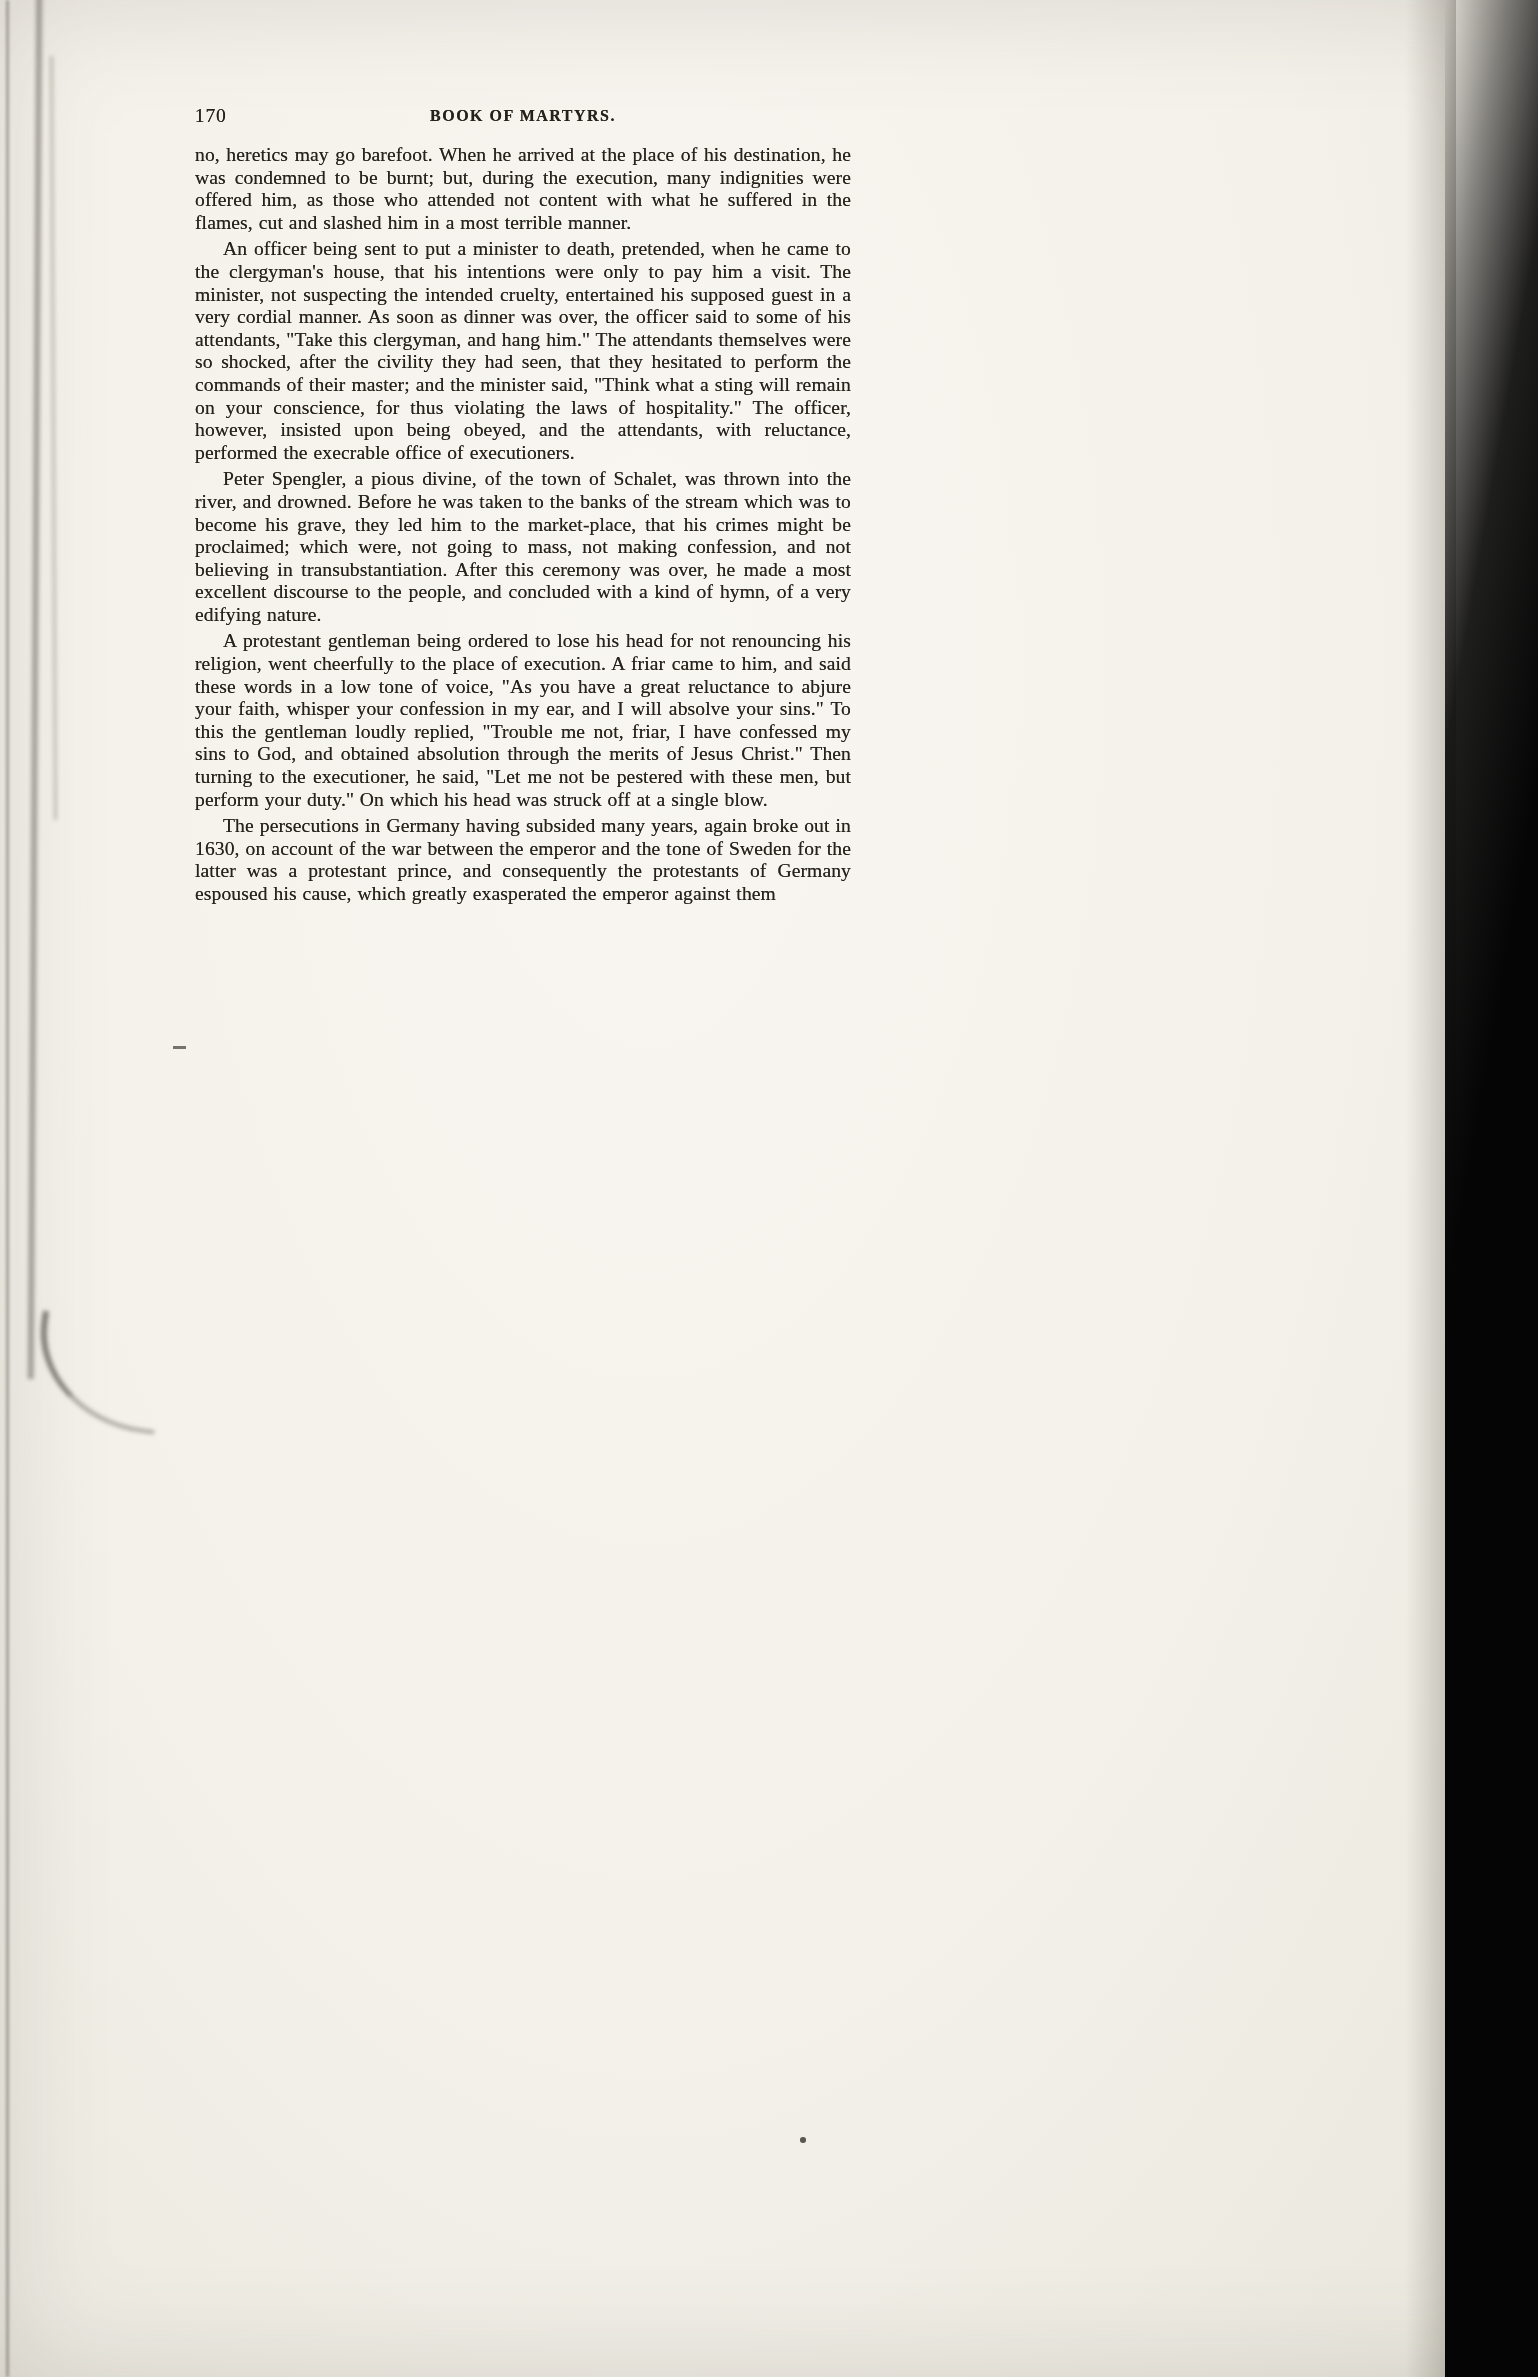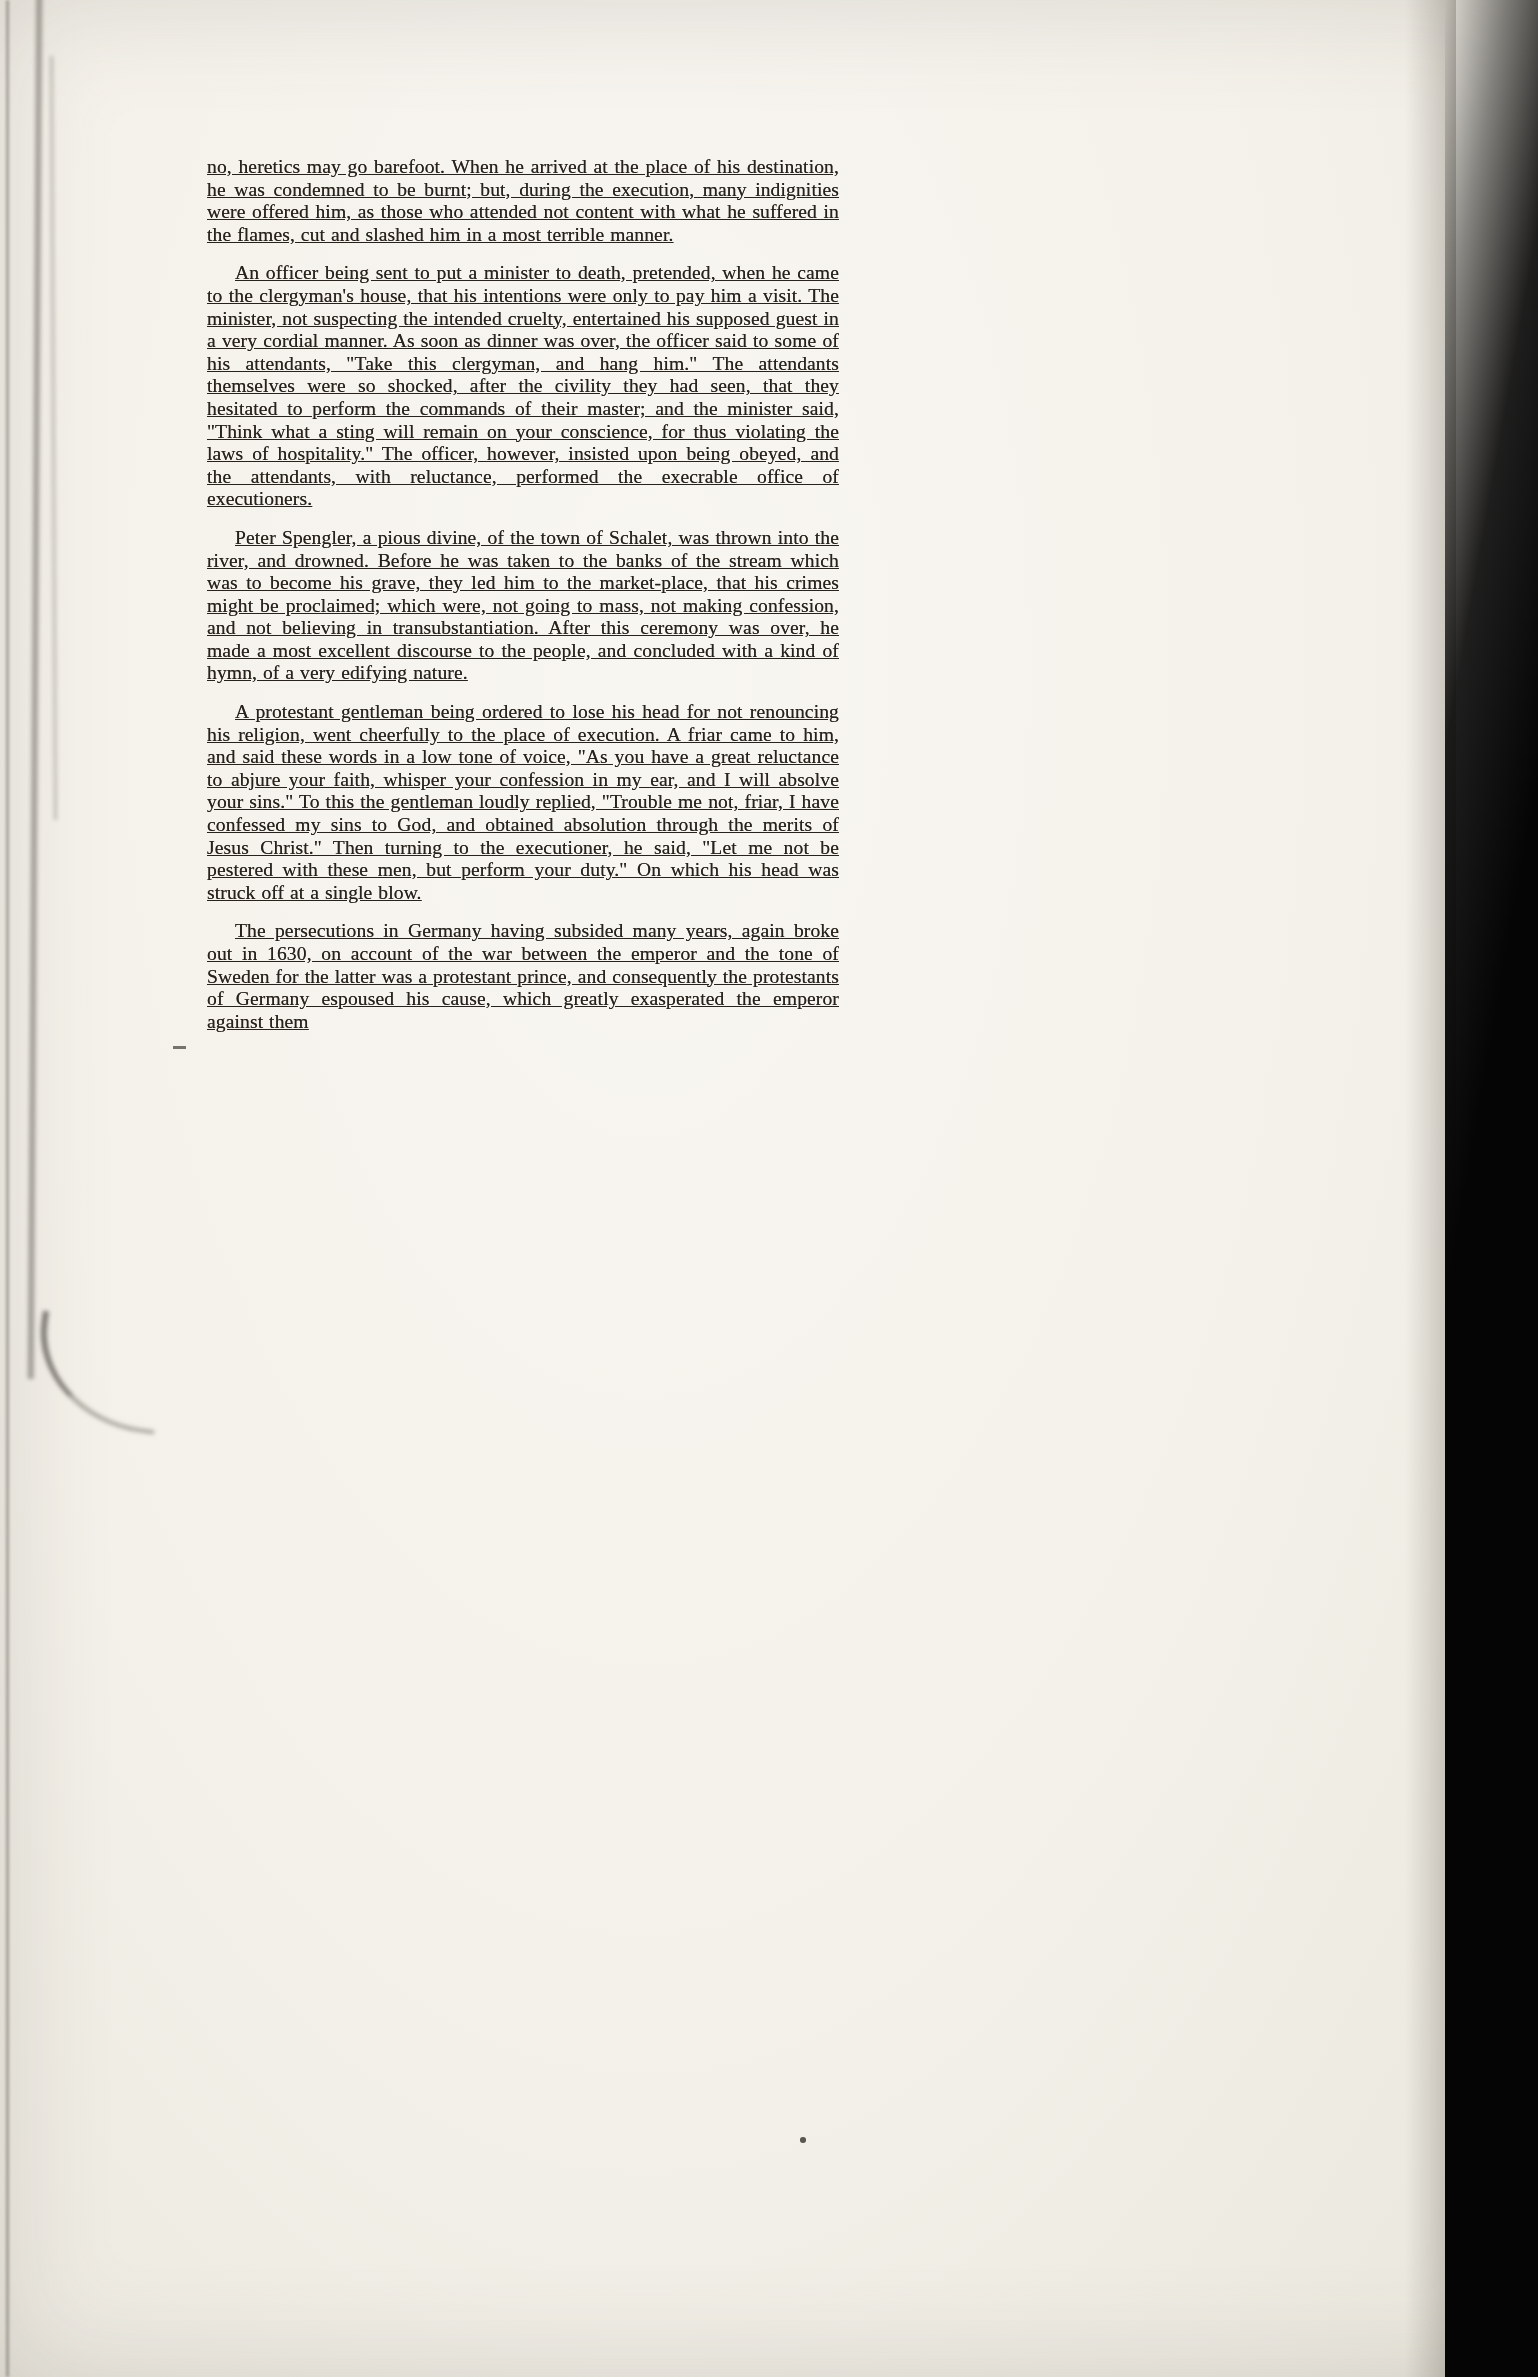--- a/index.html
+++ b/index.html
@@ -144,34 +144,37 @@
     width: 664px;
     color: #27221c;
     font-size: 19.6px;
     line-height: 22.6px;
     text-align: justify;
     letter-spacing: 0.1px;
     word-spacing: 0.9px;
     text-shadow: 0 0 0.5px rgba(43,36,29,0.75);
   }
   .text p {
-    margin: 16px;
+    margin: 4px;
     text-indent: 28px;
-    text-decoration: underline;
   }
   .text p.first {
     text-indent: 0;
   }
 </style>
 </head>
 <body>
 
 <div class="scan">
   <div class="page">
 
+    <div class="header">
+      <span class="pagenum">170</span>
+      <span class="running">BOOK OF MARTYRS.</span>
+    </div>
 
     <div class="text">
       <p class="first">no, heretics may go barefoot. When he arrived at the place of his destination, he was condemned to be burnt; but, during the execution, many indignities were offered him, as those who attended not content with what he suffered in the flames, cut and slashed him in a most terrible manner.</p>
       <p>An officer being sent to put a minister to death, pretended, when he came to the clergyman's house, that his intentions were only to pay him a visit. The minister, not suspecting the intended cruelty, entertained his supposed guest in a very cordial manner. As soon as dinner was over, the officer said to some of his attendants, "Take this clergyman, and hang him." The attendants themselves were so shocked, after the civility they had seen, that they hesitated to perform the commands of their master; and the minister said, "Think what a sting will remain on your conscience, for thus violating the laws of hospitality." The officer, however, insisted upon being obeyed, and the attendants, with reluctance, performed the execrable office of executioners.</p>
       <p>Peter Spengler, a pious divine, of the town of Schalet, was thrown into the river, and drowned. Before he was taken to the banks of the stream which was to become his grave, they led him to the market-place, that his crimes might be proclaimed; which were, not going to mass, not making confession, and not believing in transubstantiation. After this ceremony was over, he made a most excellent discourse to the people, and concluded with a kind of hymn, of a very edifying nature.</p>
       <p>A protestant gentleman being ordered to lose his head for not renouncing his religion, went cheerfully to the place of execution. A friar came to him, and said these words in a low tone of voice, "As you have a great reluctance to abjure your faith, whisper your confession in my ear, and I will absolve your sins." To this the gentleman loudly replied, "Trouble me not, friar, I have confessed my sins to God, and obtained absolution through the merits of Jesus Christ." Then turning to the executioner, he said, "Let me not be pestered with these men, but perform your duty." On which his head was struck off at a single blow.</p>
       <p>The persecutions in Germany having subsided many years, again broke out in 1630, on account of the war between the emperor and the tone of Sweden for the latter was a protestant prince, and consequently the protestants of Germany espoused his cause, which greatly exasperated the emperor against them</p>
     </div>
 
     <div class="streak-left-a"></div>

